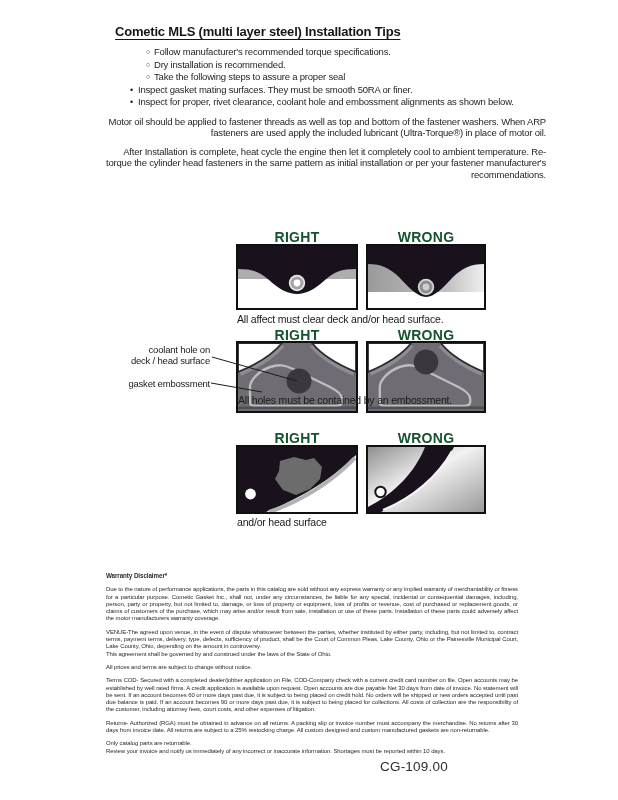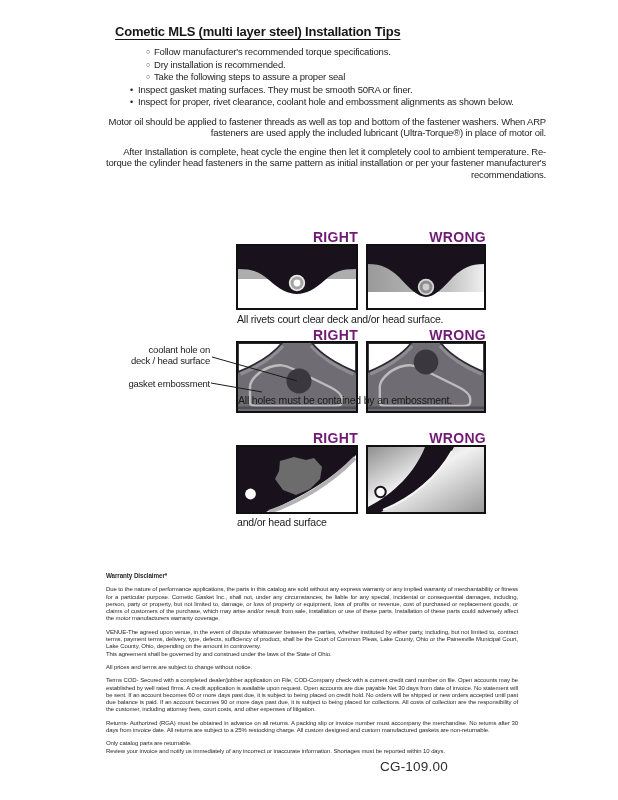--- a/index.html
+++ b/index.html
@@ -15,21 +15,21 @@
   }
   .tips { font-size:9.5px; letter-spacing:-0.2px; line-height:12.5px; }
   .tip { display:flex;margin-left:40px; }
   .tip .mark { width:8px; flex:0 0 8px; font-size:7px; line-height:12.5px; text-align:left; }
   .tip.sub { margin-left:24px; }
   .tip.sub .mark { font-size:9px; }
   .diesel-heading { font-size:11.5px; font-weight:bold; letter-spacing:-0.2px; margin-top:10px; color:#161616; }
   .para { font-size:9.5px; letter-spacing:-0.2px; line-height:11.5px; margin-top:7px; width:440px;text-align:right; }
 
   
-  .dg-header { position:absolute; font-size:14px; font-weight:600; letter-spacing:0.3px; text-align:right; color:#701a75; }
+  .dg-header { position:absolute; font-size:14px; font-weight:600; letter-spacing:0.3px; text-align:center; color:#14532d; }
   .panel { position:absolute; border:2px solid #101010; background:#fff; }
   .panel svg { display:block; width:100%; height:100%; }
   .caption { position:absolute; font-size:10.5px; letter-spacing:-0.2px; line-height:12px; color:#1a1a1a; }
 
   .callout { position:absolute; font-size:9.5px; letter-spacing:-0.2px; line-height:10.5px; text-align:right; width:98px; color:#1a1a1a; }
   .leader-svg { position:absolute; left:205px; top:350px; width:100px; height:46px; z-index:3; pointer-events:none; }
 
   
   .fineprint { position:absolute; left:106px; top:572px; width:412px; font-size:6px; letter-spacing:-0.1px; line-height:7.3px; color:#2b2b2b; }
   .fineprint .fp-head { font-weight:bold; font-size:6.3px; margin-bottom:7px; }
@@ -98,21 +98,21 @@
       </defs>
       <rect width="116" height="62" fill="#ffffff"></rect>
       <rect x="0" y="18" width="116" height="28" fill="url(#deckGrad)"></rect>
       <path d="M0,0 H116 V18 C102,18 95,22 85,31 C75,42 66,51 58,51 C50,51 41,42 31,31 C21,22 14,18 0,18 Z" fill="#19121d"></path>
       <circle cx="58" cy="41" r="8.2" fill="#d8d8d8"></circle>
       <circle cx="58" cy="41" r="6.5" fill="#8d8d8d"></circle>
       <circle cx="58" cy="41" r="3.4" fill="#cfcfcf"></circle>
     </svg>
   </div>
 
-  <div class="caption" style="left:237px; top:313px;">All rivets court clear deck and/or head surface.</div>
+  <div class="caption" style="left:237px; top:313px;">All affect must clear deck and/or head surface.</div>
 
   <div class="dg-header" style="left:236px; top:327px; width:122px;">RIGHT</div>
   <div class="dg-header" style="left:366px; top:327px; width:120px;">WRONG</div>
 
   <div class="callout" style="left:112px; top:345px;">
     <div>coolant hole on</div>
     <div>deck / head surface</div>
   </div>
   <div class="callout" style="left:112px; top:379px;">
     <div>gasket embossment</div>

